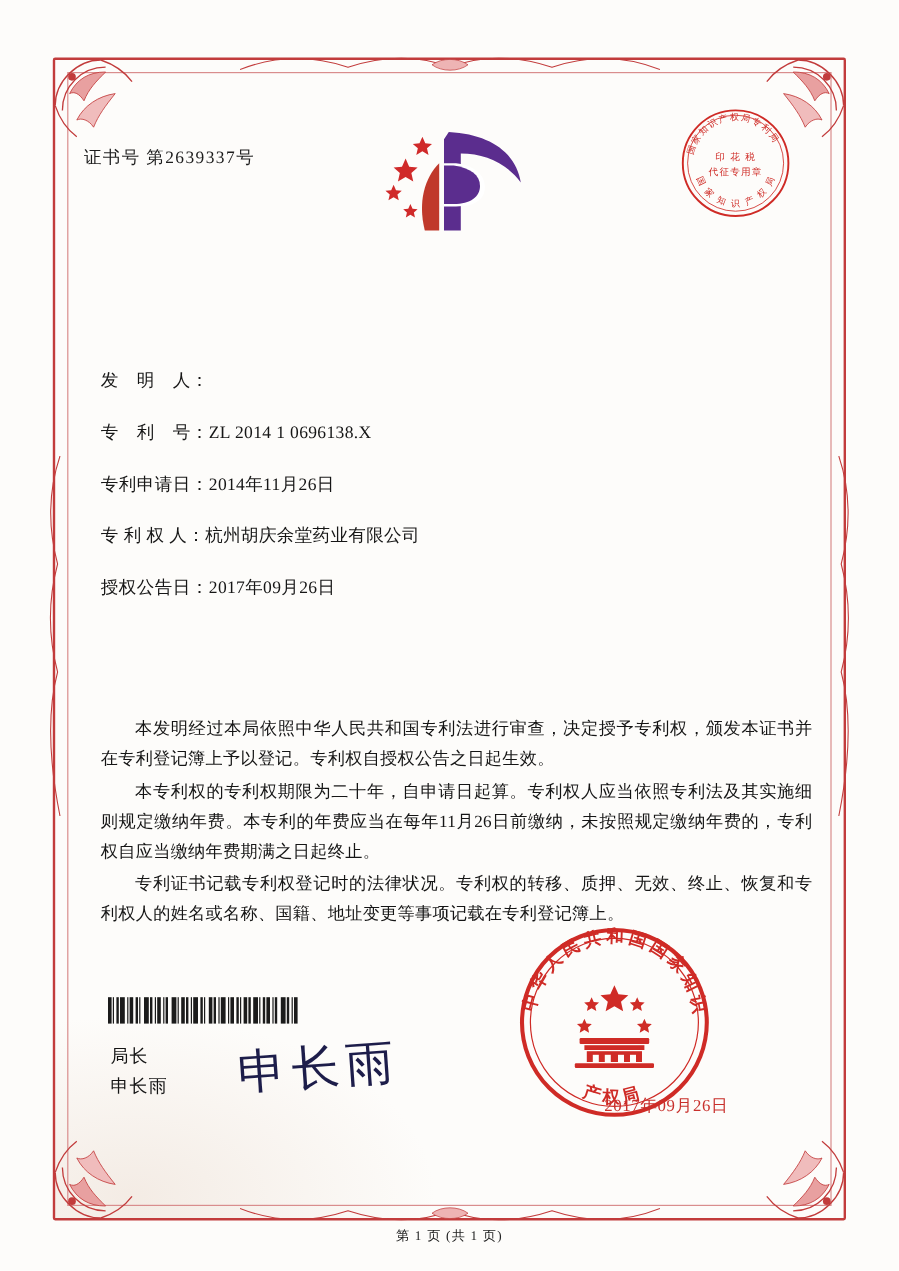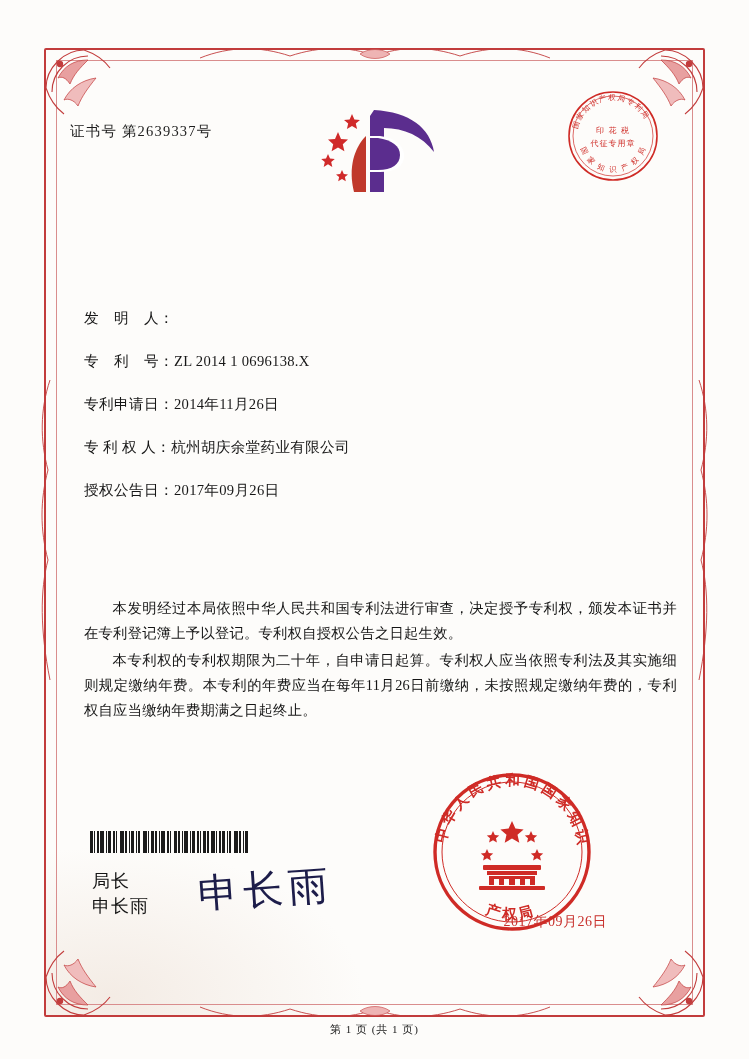--- a/index.html
+++ b/index.html
@@ -136,21 +136,21 @@
     display: flex;
     align-items: stretch;
     gap: 0;
   }
   .barcode i { display: block; background: #1b1b1b; height: 100%; }
 
   
   .sig-block {
     position: absolute;
     left: 22px; bottom: 74px;
-    font-size: 18px;
+    font-size: 15px;
     line-height: 25px;
     letter-spacing: 1px;
     color: #141414;
   }
   .handwriting {
     position: absolute;
     left: 128px; bottom: 76px;
     font-size: 40px;
     font-family: "DejaVu Serif", serif;
     color: #1d1d4a;
@@ -342,20 +342,21 @@
       </div>
       <div class="field-row">
         <span class="field-label">授权公告日：</span>
         <span class="field-value">2017年09月26日</span>
       </div>
     </div>
 
     <div class="paragraphs">
       <p>本发明经过本局依照中华人民共和国专利法进行审查，决定授予专利权，颁发本证书并在专利登记簿上予以登记。专利权自授权公告之日起生效。</p>
       <p>本专利权的专利权期限为二十年，自申请日起算。专利权人应当依照专利法及其实施细则规定缴纳年费。本专利的年费应当在每年11月26日前缴纳，未按照规定缴纳年费的，专利权自应当缴纳年费期满之日起终止。</p>
+      <p>专利证书记载专利权登记时的法律状况。专利权的转移、质押、无效、终止、恢复和专利权人的姓名或名称、国籍、地址变更等事项记载在专利登记簿上。</p>
     </div>
 
     <div class="barcode">
       <i style="width:3px"></i>
         <i style="width:1px;background:transparent"></i>
       <i style="width:1px"></i>
         <i style="width:2px;background:transparent"></i>
       <i style="width:2px"></i>
         <i style="width:1px;background:transparent"></i>
       <i style="width:4px"></i>

